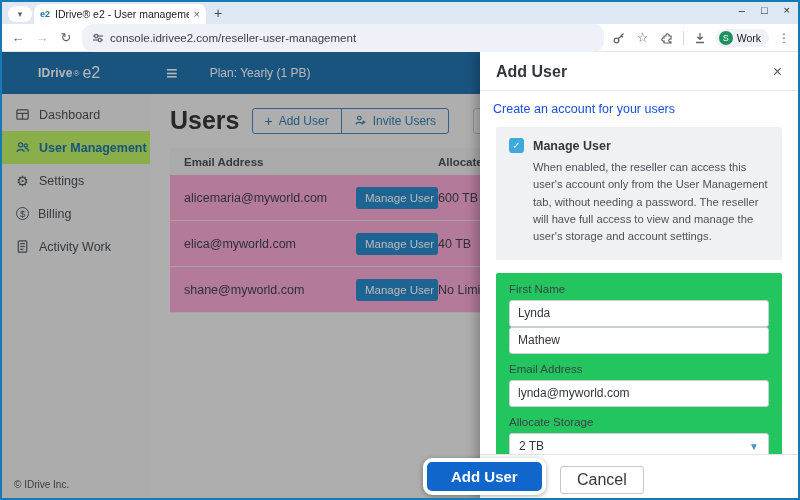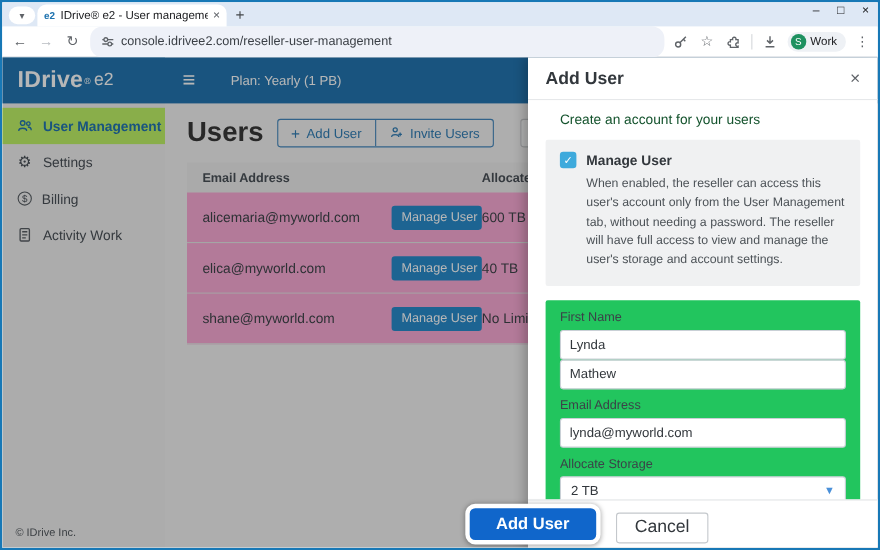--- a/index.html
+++ b/index.html
@@ -25,21 +25,21 @@
   .divider-v { width:1px; height:14px; background:#d4d7db; }
   .profile-chip { display:flex; align-items:center; gap:4px; background:#eef1f5; border-radius:10px; padding:2px 8px 2px 3px; }
   .avatar { width:14px; height:14px; border-radius:50%; background:#1e9160; color:#fff; font-size:9px; display:flex; align-items:center; justify-content:center; }
   .profile-name { font-size:10.5px; color:#202124; }
   .kebab { color:#5f6368; font-size:12px; }
 
   
   .app { position:relative; height:446px; display:flex; overflow:hidden; }
   .sidebar { position:relative; width:148px; background:#efefef; flex:0 0 auto; }
   .logo-band { height:42px; background:#1d72af; display:flex; align-items:center; padding-left:14px; color:#fff; }
-  .logo-main { font-size:21px; font-weight:bold; letter-spacing:.2px; }
+  .logo-main { font-size:12px; font-weight:bold; letter-spacing:.2px;margin-left:22px; }
   .logo-reg { font-size:8px; vertical-align:super; margin:0 3px 0 1px; }
   .logo-e2 { font-size:16px; font-weight:normal; }
   .nav { padding-top:4px; }
   .nav-item { height:33px; display:flex; align-items:center; gap:9px; padding-left:13px; color:#454c53; font-size:12.5px; cursor:pointer; }
   .nav-item svg { stroke:#555b61; }
   .nav-item.active { background:#bef264; color:#1d72af; font-weight:bold; }
   .nav-item.active svg { stroke:#1d72af; }
   .gear-glyph { font-size:14px; line-height:1; width:15px; text-align:center; font-family:"DejaVu Sans", sans-serif; }
   .dollar-circle { width:13px; height:13px; border:1.2px solid #555b61; border-radius:50%; font-size:9px; display:flex; align-items:center; justify-content:center; margin-left:1px; }
   .side-foot { position:absolute; bottom:8px; left:12px; font-size:10px; color:#4e545a; }
@@ -61,21 +61,21 @@
   .t-row { display:grid; grid-template-columns:172px 82px 1fr; background:#f9a8d4; height:46px; align-items:center; padding-left:14px; border-bottom:1px solid #e6e6e6; font-size:12.5px; color:#3a3f45; }
   .manage-btn { background:#2389cb; color:#fff; border:none; border-radius:3px; font-size:11.5px; padding:5px 9px; cursor:pointer; white-space:nowrap; font-family:inherit; }
 
   .overlay { position:absolute; inset:0; background:rgba(15,15,15,0.30); z-index:3; }
 
   
   .panel { position:absolute; top:0; right:0; bottom:0; width:318px; background:#fff; z-index:4; box-shadow:-4px 0 10px rgba(0,0,0,0.25); }
   .panel-header { display:flex; align-items:center; padding:11px 16px 9px; border-bottom:1px solid #e6e8ea; }
   .panel-title { font-size:16px; font-weight:bold; color:#32373c; }
   .panel-close { margin-left:auto; color:#5f6368; font-size:16px; cursor:pointer; line-height:1; }
-  .panel-sub { padding:11px 29px 9px; font-size:12.5px; color:#14532d; }
+  .panel-sub { padding:11px 13px 9px; font-size:12.5px; color:#1d4ed8; }
   .card { margin:2px 16px 0; background:#f0f1f2; border-radius:2px; padding:11px 13px 14px; }
   .chk-row { display:flex; align-items:center; gap:9px; }
   .checkbox { width:15px; height:15px; background:#3eaadc; border-radius:3px; color:#fff; font-size:10px; display:flex; align-items:center; justify-content:center; cursor:pointer; flex:0 0 auto; }
   .chk-label { font-size:12.5px; font-weight:bold; color:#32373c; }
   .chk-desc { margin:6px 0 0 24px; font-size:11.2px; color:#4c5257; line-height:1.55; }
   .form-card { margin:13px 16px 0; background:#22c55e; border-radius:2px; padding:8px 13px 13px; }
   .f-label { font-size:11.5px; color:#3b4248; margin:9px 0 5px; }
   .f-label:first-child { margin-top:2px; }
   .f-input { width:100%; height:27px; border:1px solid #c9d0d6; border-radius:3px; padding:0 8px; font-size:12px; color:#32373c; background:#fff; font-family:inherit; }
   .f-select { width:100%; height:27px; border:1px solid #c9d0d6; border-radius:3px; padding:0 9px; font-size:12px; color:#32373c; background:#fff; display:flex; align-items:center; justify-content:space-between; cursor:pointer; }
@@ -149,20 +149,28 @@
 
   <div class="app">
 
     <aside class="sidebar">
       <div class="logo-band">
         <span class="logo-main">IDrive</span>
           <span class="logo-reg">®</span>
           <span class="logo-e2">e2</span>
       </div>
       <nav class="nav">
+        <div class="nav-item">
+          <svg width="15" height="15" viewBox="0 0 16 16" fill="none" stroke-width="1.3">
+              <rect x="2" y="3" width="12" height="10" rx="1"></rect>
+              <line x1="2" y1="6.8" x2="14" y2="6.8"></line>
+              <line x1="8" y1="6.8" x2="8" y2="13"></line>
+            </svg>
+          <span>Dashboard</span>
+        </div>
         <div class="nav-item active">
           <svg width="15" height="15" viewBox="0 0 16 16" fill="none" stroke-width="1.3">
               <circle cx="6" cy="5.2" r="2.2"></circle>
               <path d="M2.2 12.8 c0-3.4 7.6-3.4 7.6 0"></path>
               <circle cx="11.5" cy="5.8" r="1.7"></circle>
               <path d="M11 9 c2.6 0 3.3 1.8 3.3 3.2"></path>
             </svg>
           <span>User Management</span>
         </div>
         <div class="nav-item">

